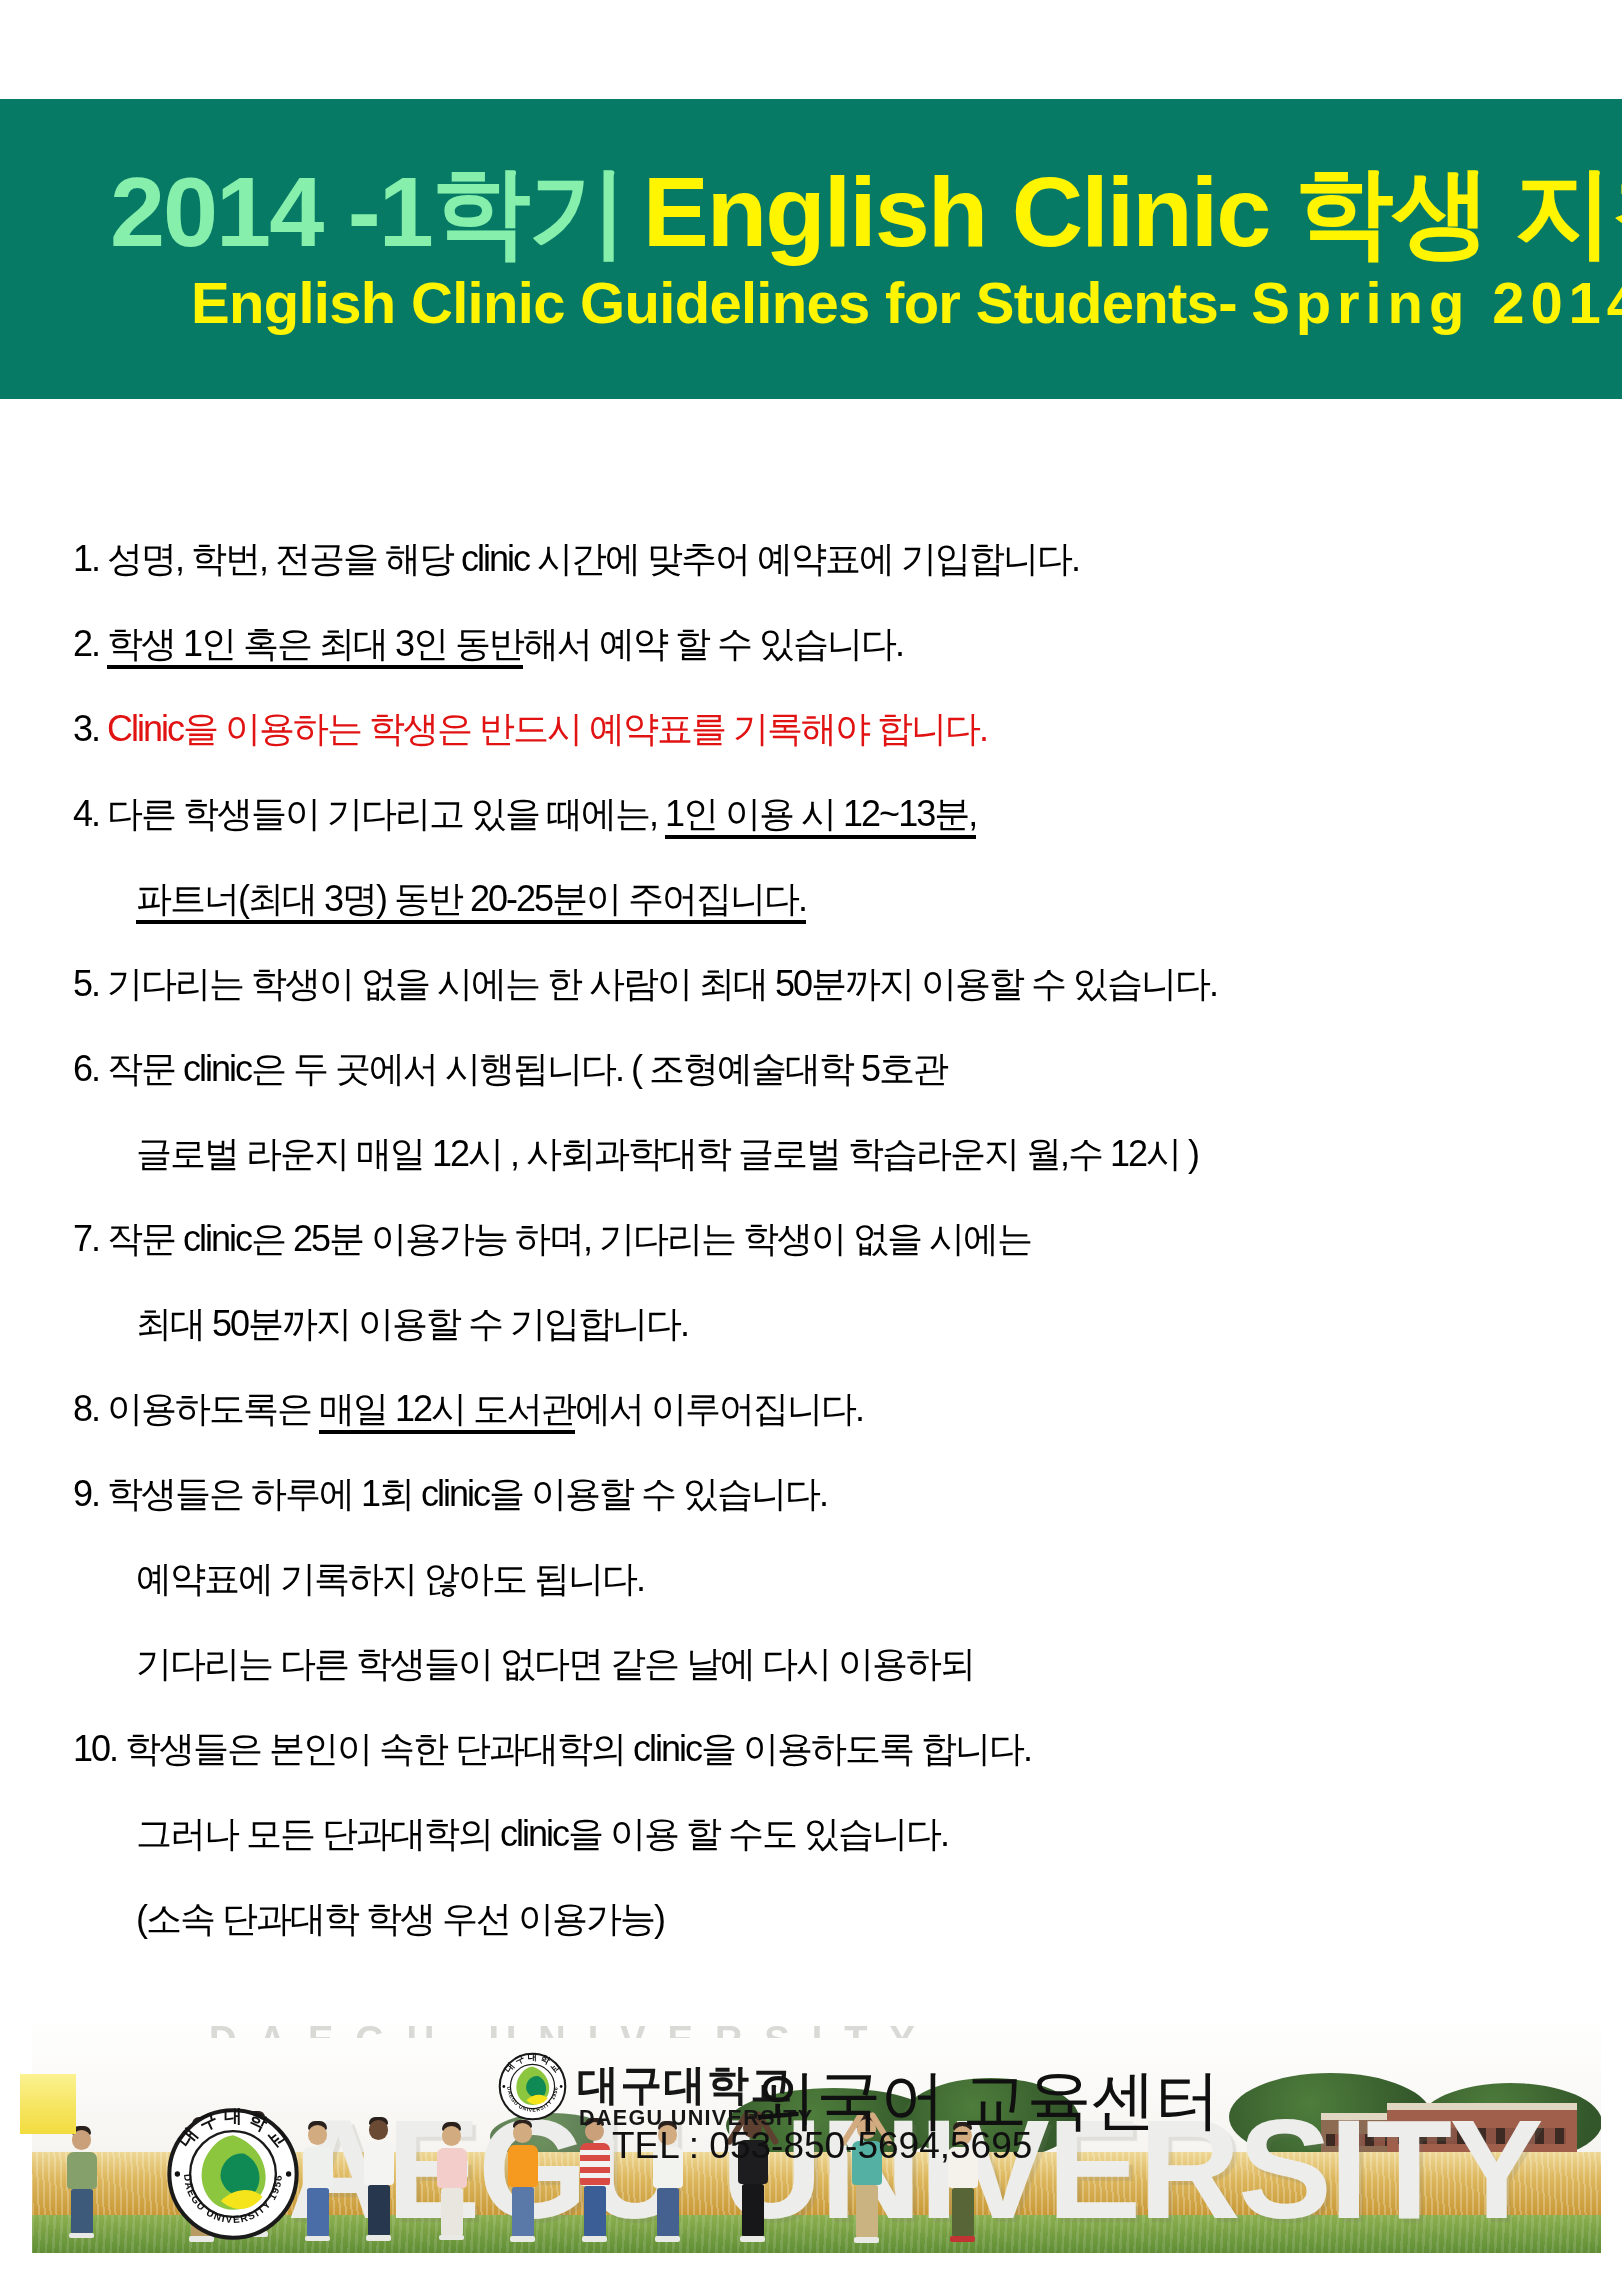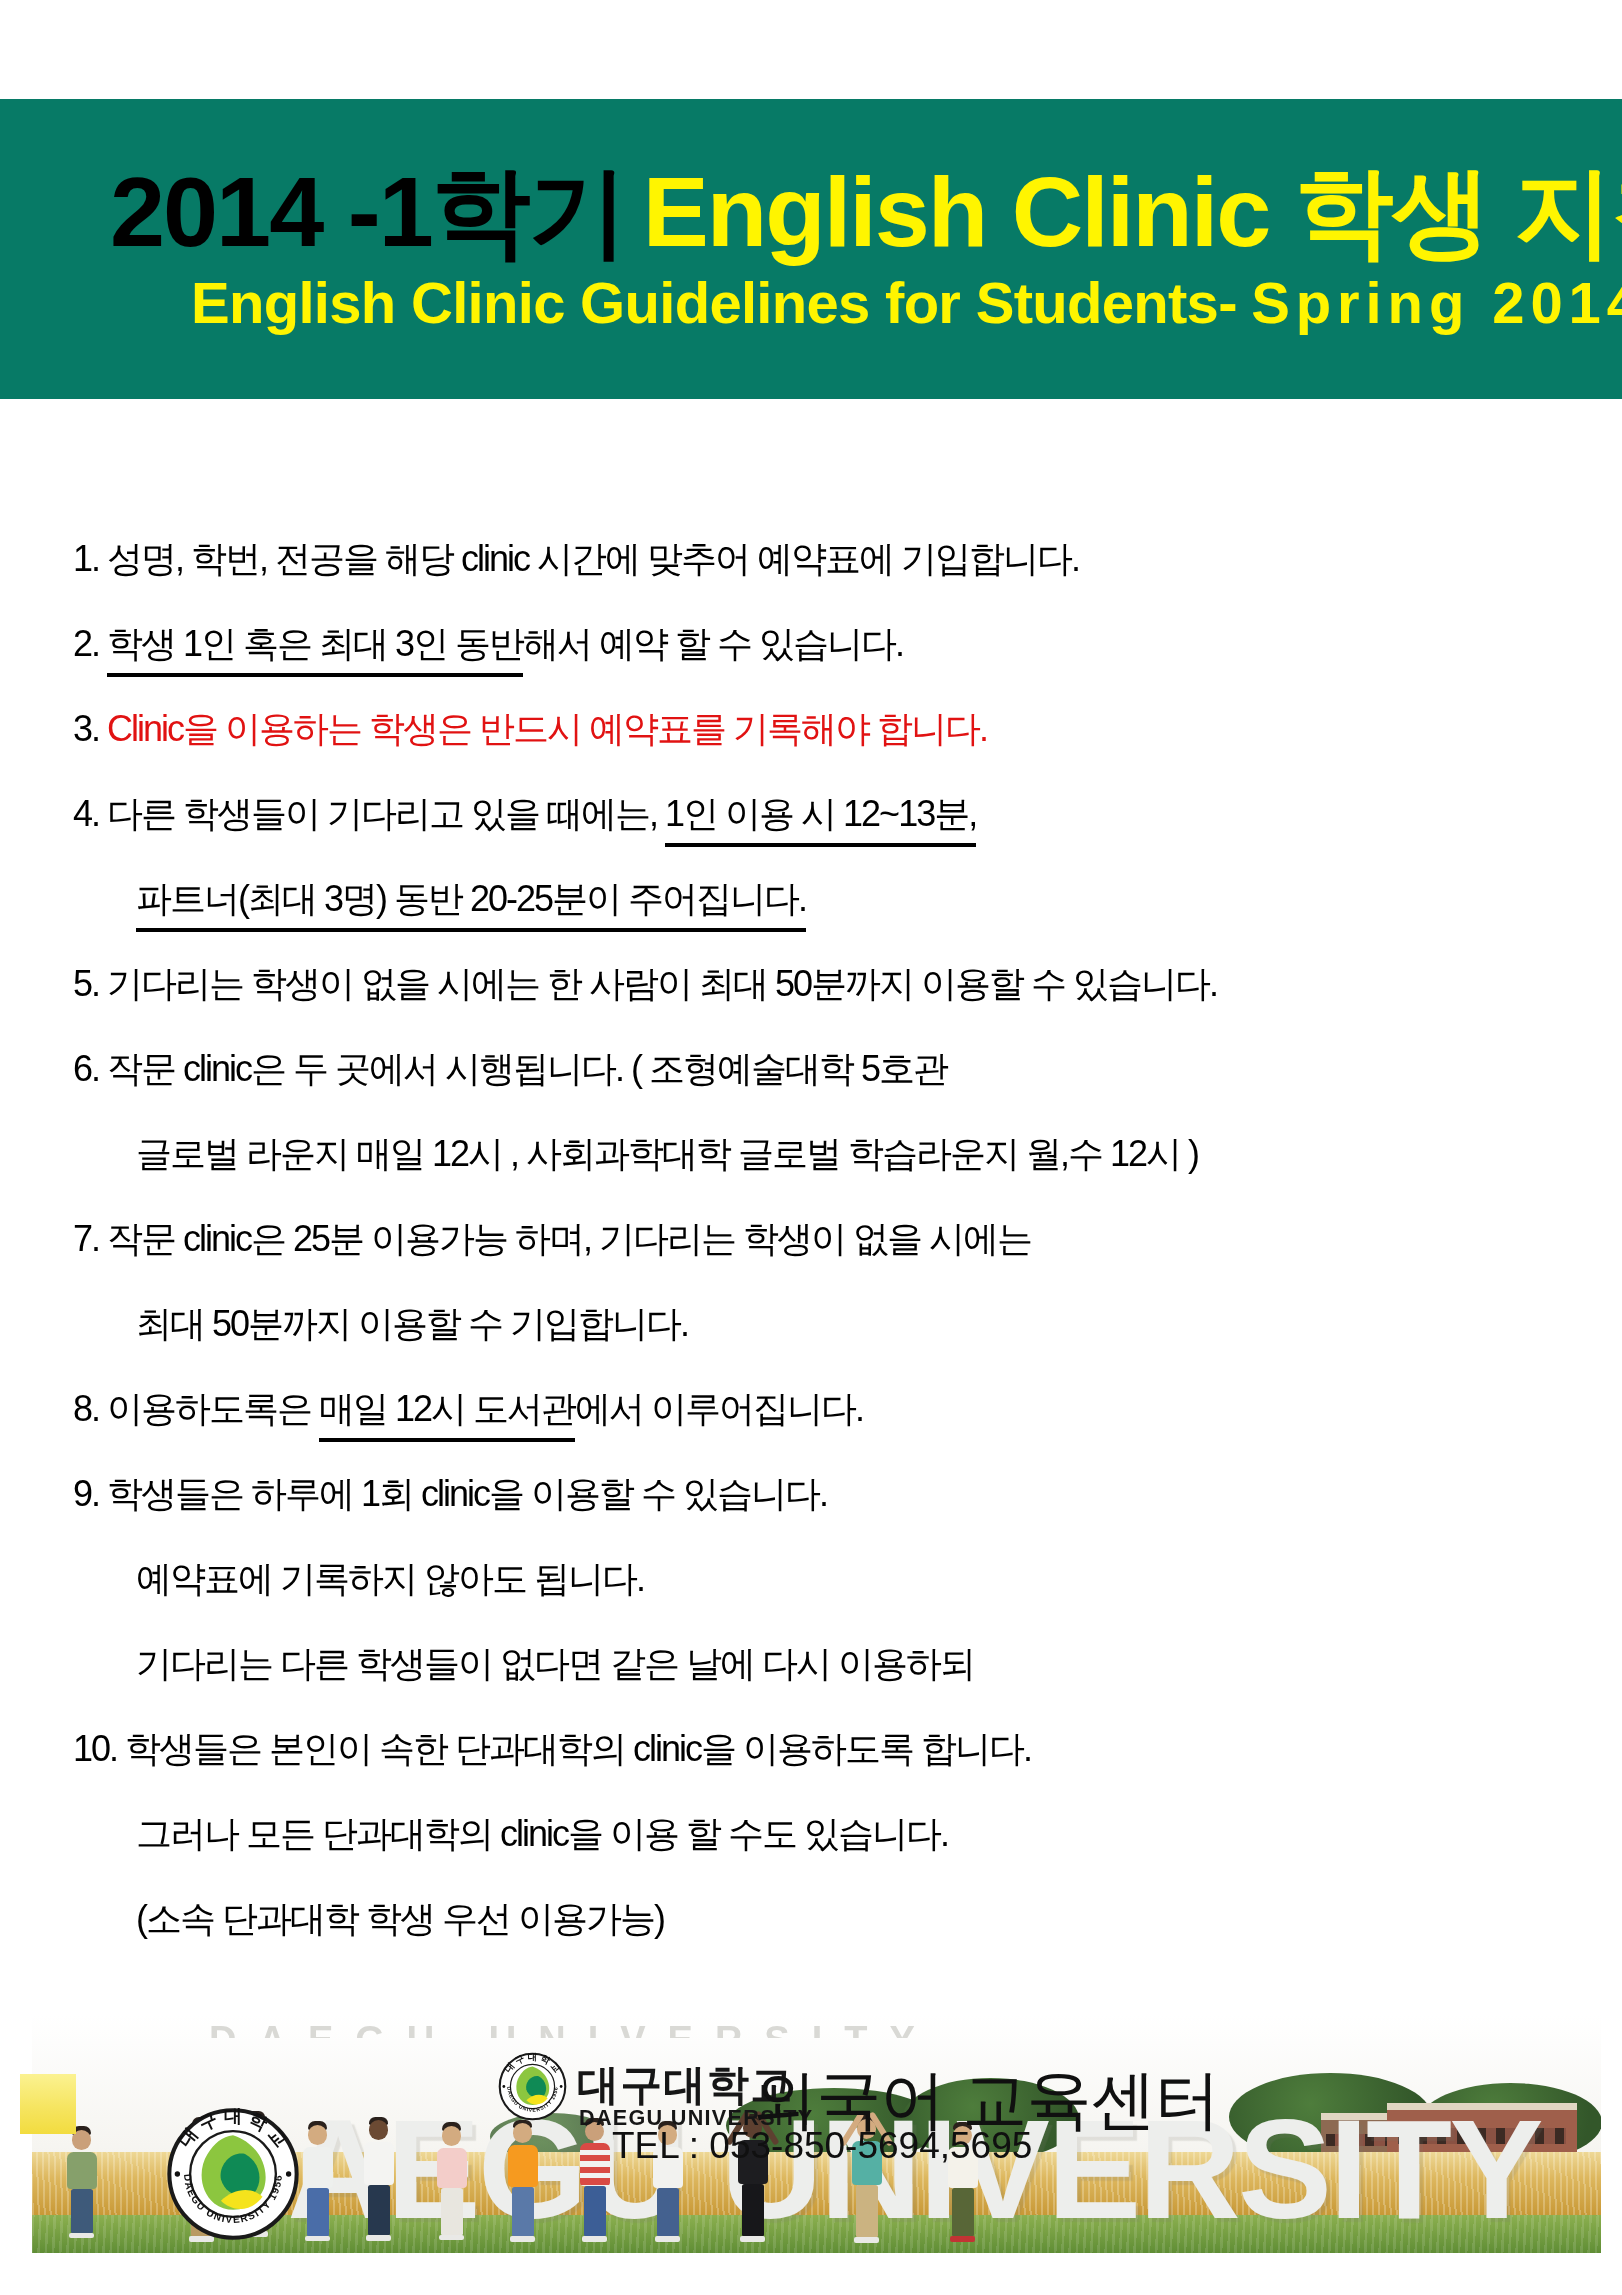--- a/index.html
+++ b/index.html
@@ -5,31 +5,31 @@
   html,body{margin:0;padding:0;}
   body{
     width:1623px;height:2295px;position:relative;background:#ffffff;
     font-family:"Liberation Sans","DejaVu Sans",sans-serif;
     -webkit-font-smoothing:antialiased;overflow:hidden;
   }
   
   .band{position:absolute;left:0;top:99px;width:1623px;height:300px;background:#077a66;}
   .title1{position:absolute;left:110px;top:63px;white-space:nowrap;
     font-size:99px;font-weight:800;letter-spacing:-2px;line-height:1;}
-  .title1 .white{color:#000000;margin-right:17px;}
+  .title1 .white{color:#86efac;margin-right:17px;}
   .title1 .yellow{color:#fff500;}
   .title2{position:absolute;left:191px;top:175px;white-space:nowrap;
     font-size:58px;font-weight:800;color:#fff500;letter-spacing:-0.7px;line-height:1;}
   .title2 .season{letter-spacing:5.9px;margin-left:14.4px;}
   
   .guide{position:absolute;left:73px;top:516px;width:1518px;color:#000;}
   .g-line{font-size:36px;line-height:85px;letter-spacing:-2px;white-space:nowrap;}
   .g-line.cont{padding-left:63px;}
   .g-line .b{font-weight:400;}
-  .g-line .u{border-bottom:4.6px solid #000;padding-bottom:9px;text-align:right;}
+  .g-line .u{border-bottom:4.6px solid #000;padding-bottom:1px;text-align:right;}
   .g-line .red{color:#e11212;}
   
   .photo{position:absolute;left:32px;top:2015px;width:1569px;height:238px;overflow:hidden;
     background:linear-gradient(180deg,#ffffff 0%,#f6f5f1 55%,#eceae3 100%);}
   .ghost{position:absolute;left:177px;top:3.9px;height:19.6px;overflow:hidden;z-index:0;
     font-size:38px;font-weight:700;letter-spacing:22px;color:#d9d9d5;white-space:nowrap;}
   .tree{position:absolute;border-radius:50%;z-index:0;
     background:radial-gradient(circle at 40% 35%,#4e7d3c,#33572a 80%);}
   .bldg{position:absolute;z-index:0;background:#9f5f4b;border-top:7.9px solid #e0d6c2;}
   .bldg .win{position:absolute;left:6%;right:6%;top:30%;height:26%;

